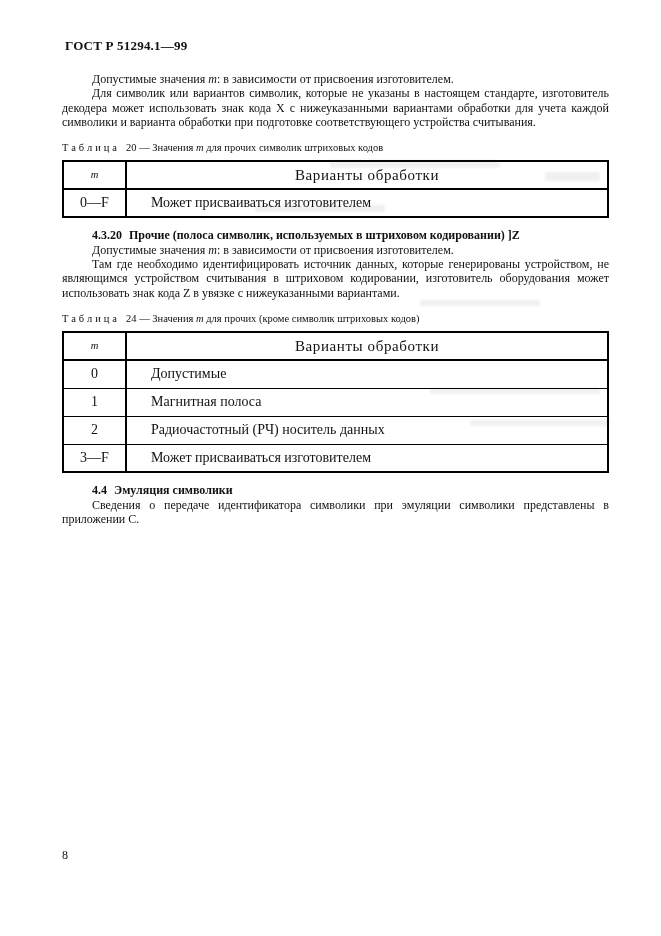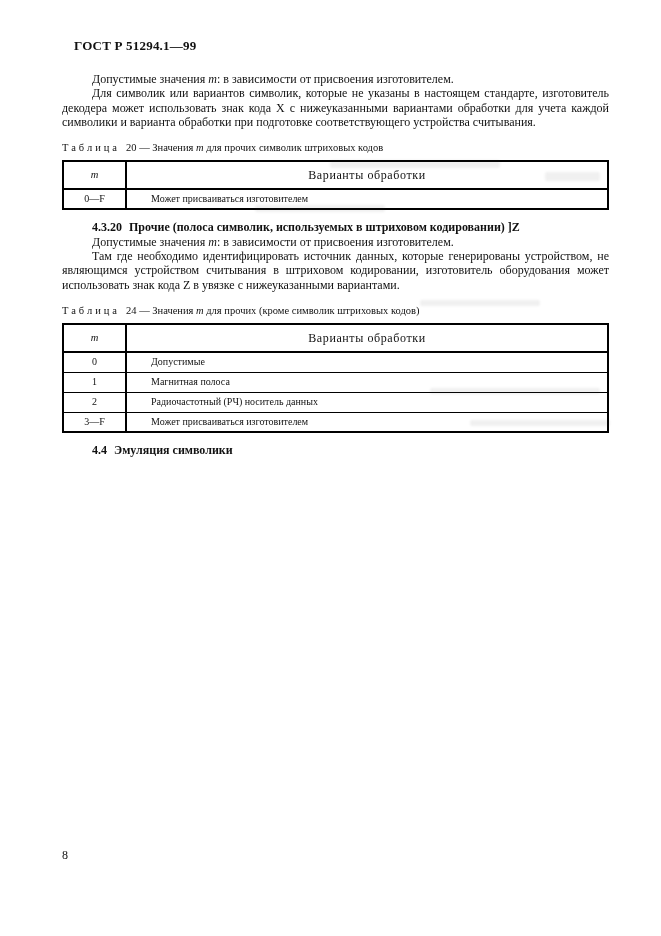--- a/index.html
+++ b/index.html
@@ -11,21 +11,21 @@
     font-family: "Liberation Serif", "DejaVu Serif", serif;
     overflow: hidden;
   }
   .page {
     position: absolute;
     inset: 0;
     background: #fff;
   }
   .doc-header {
     position: absolute;
-    left: 74px;
+    left: 65px;
     top: 38px;
     font-size: 13px;
     font-weight: bold;
     letter-spacing: 0.2px;
   }
   .content {
     position: absolute;
     left: 62px;
     top: 72px;
     width: 547px;
@@ -57,34 +57,34 @@
     border-collapse: collapse;
     border: 2px solid #000;
     margin-bottom: 4px;
   }
   table.std th, table.std td {
     border: 1px solid #000;
     font-weight: normal;
   }
   table.std th {
     border-bottom: 2px solid #000;
-    font-size: 12px;
+    font-size: 15px;
     letter-spacing: 0.6px;
     height: 28px;
     vertical-align: middle;
   }
   table.std th.m-col, table.std td.m-col {
     width: 63px;
     border-right: 2px solid #000;
     text-align: center;
   }
   table.std th.m-col { font-style: italic; font-size: 10.5px; letter-spacing: 0; }
   table.std td {
-    font-size: 10px;
-    height: 20px;
+    font-size: 14px;
+    height: 28px;
     vertical-align: middle;
   }
   table.std td.v-col { padding-left: 24px; }
   .page-number {
     position: absolute;
     left: 62px;
     top: 848px;
     font-size: 12px;
   }
   em { font-style: italic; }
@@ -152,20 +152,21 @@
           <td class="v-col">Радиочастотный (РЧ) носитель данных</td>
         </tr>
         <tr>
           <td class="m-col">3—F</td>
           <td class="v-col">Может присваиваться изготовителем</td>
         </tr>
       </tbody>
     </table>
 
     <div class="sec-heading"><span class="sec-num">4.4</span><span>Эмуляция символики</span></div>
+    <p class="body-par">Сведения о передаче идентификатора символики при эмуляции символики представлены в приложении С.</p>
 
   </div>
 
   <div class="page-number">8</div>
 
   <div class="artifact" style="left:330px; top:160px; width:170px; height:8px;"></div>
   <div class="artifact" style="left:545px; top:172px; width:55px; height:9px;"></div>
   <div class="artifact" style="left:255px; top:205px; width:130px; height:7px;"></div>
   <div class="artifact" style="left:420px; top:300px; width:120px; height:6px;"></div>
   <div class="artifact" style="left:430px; top:388px; width:170px; height:6px;"></div>

